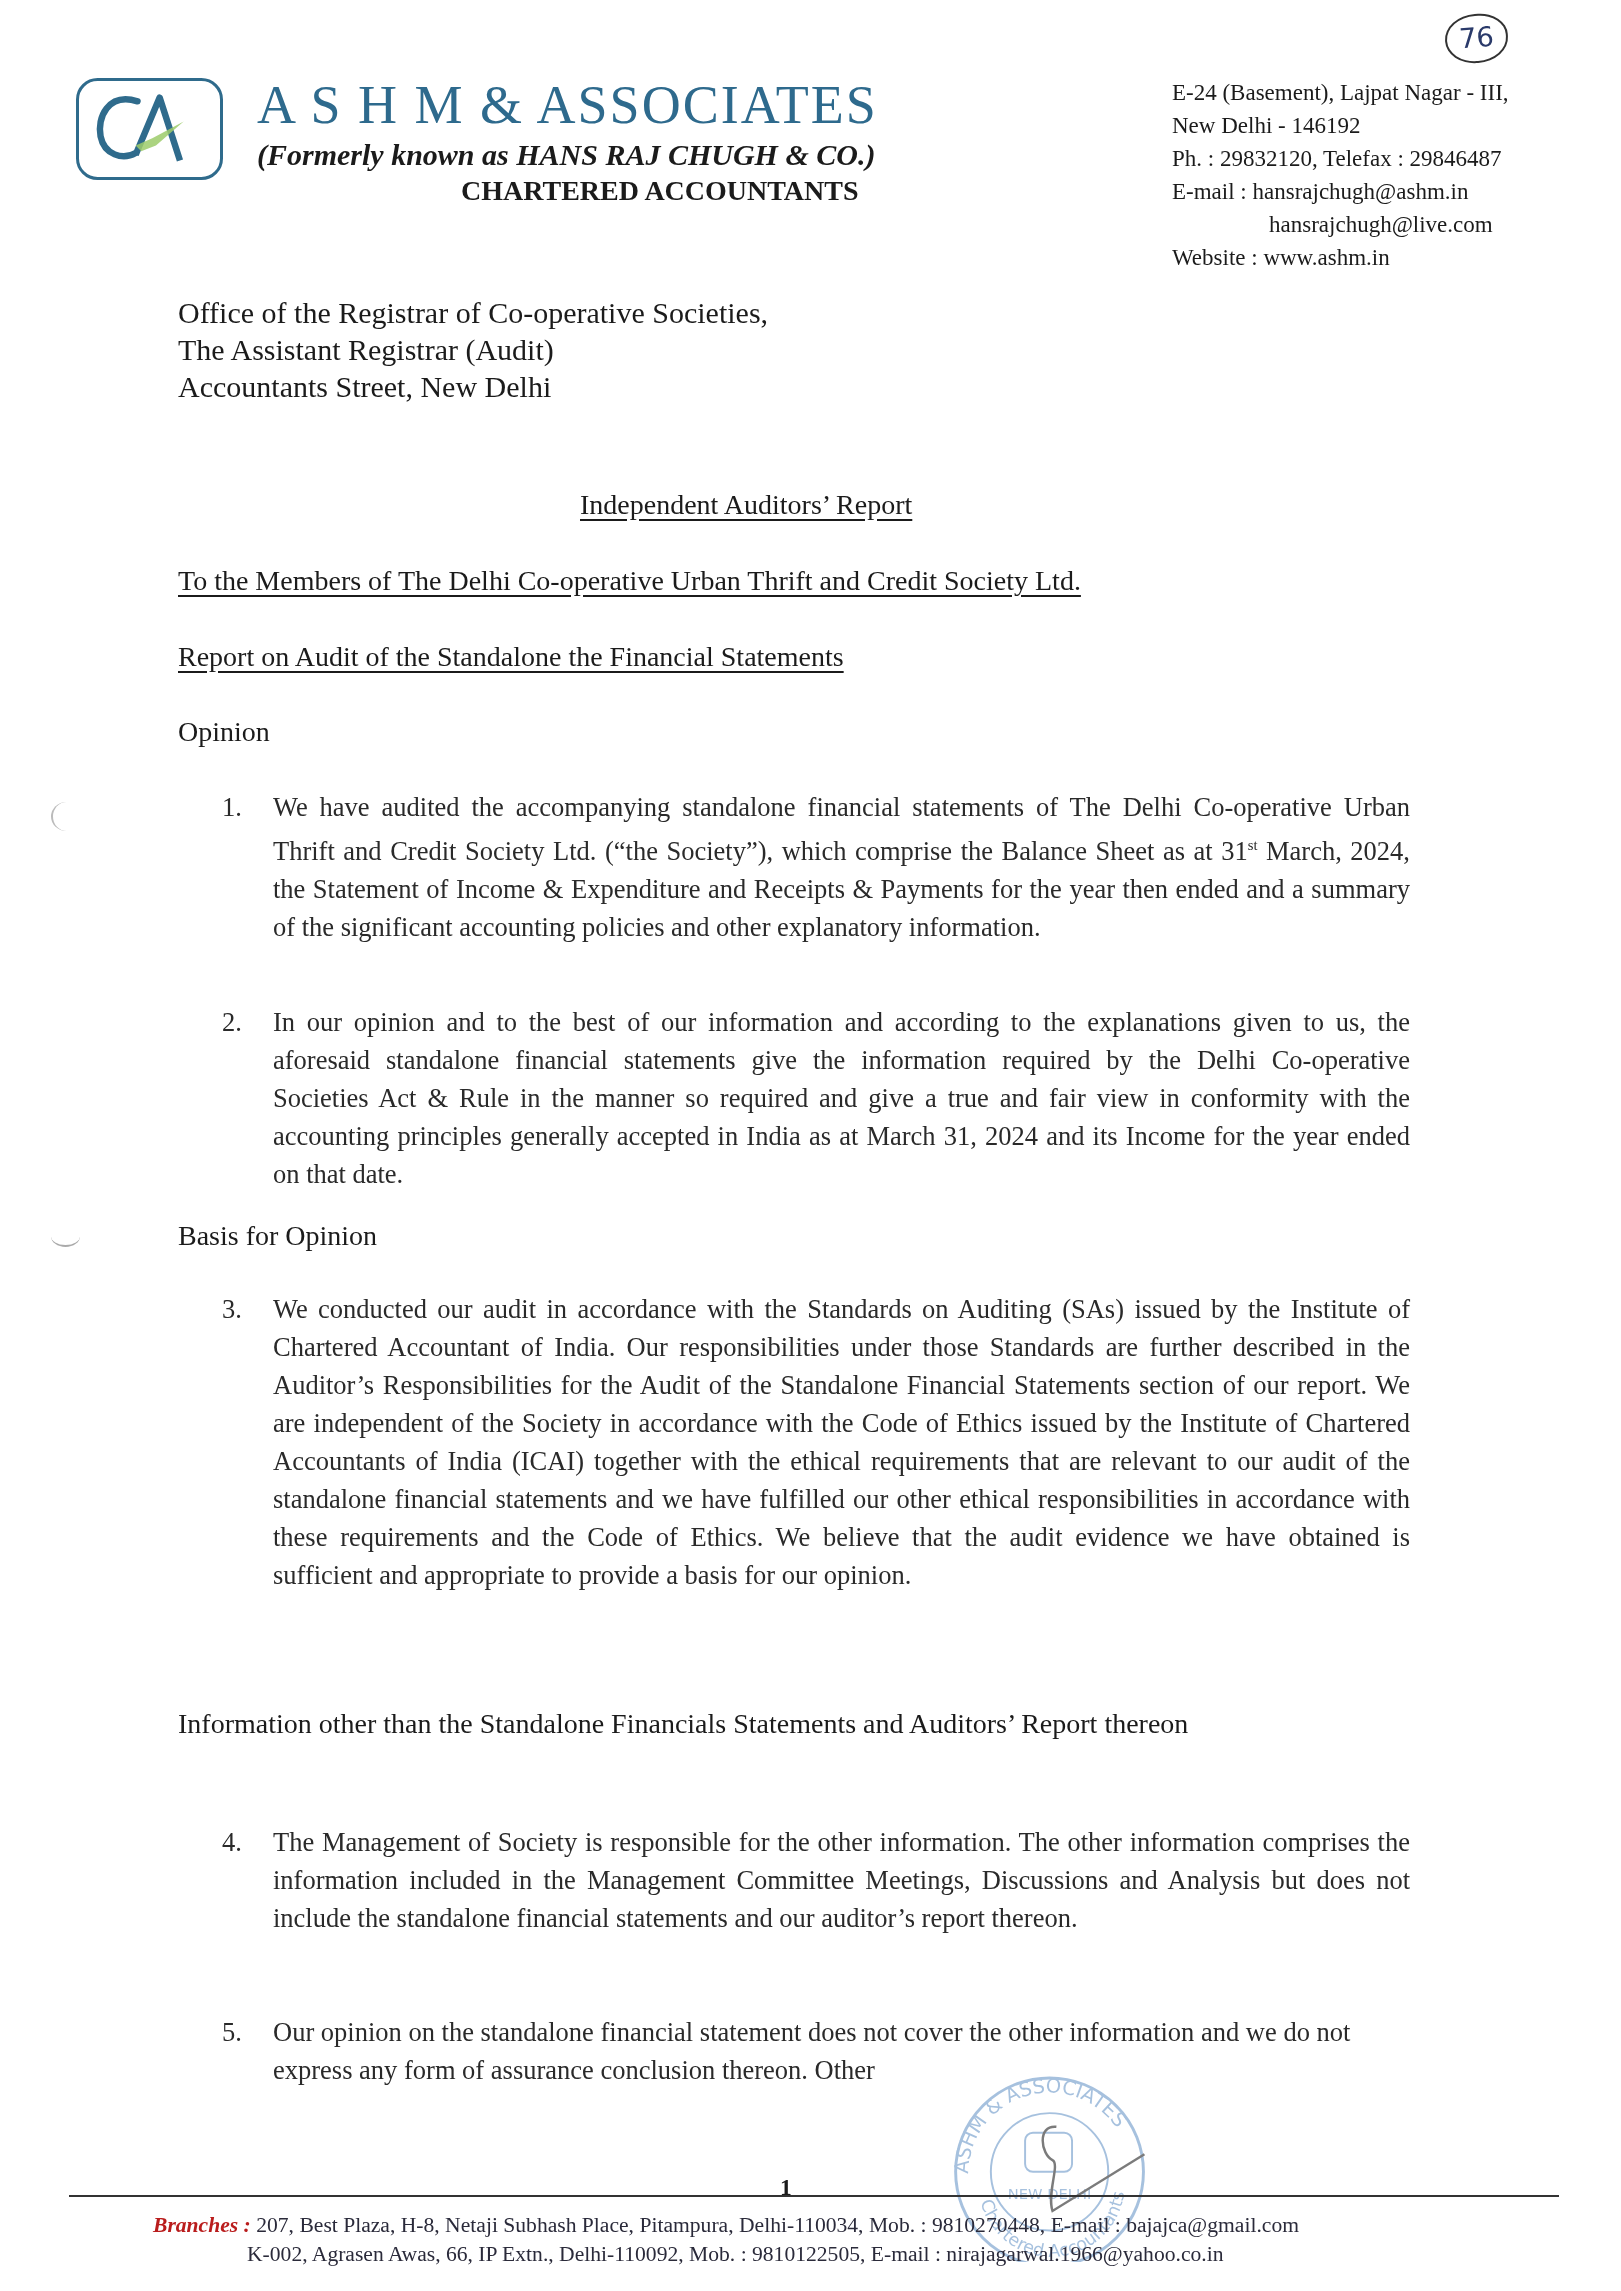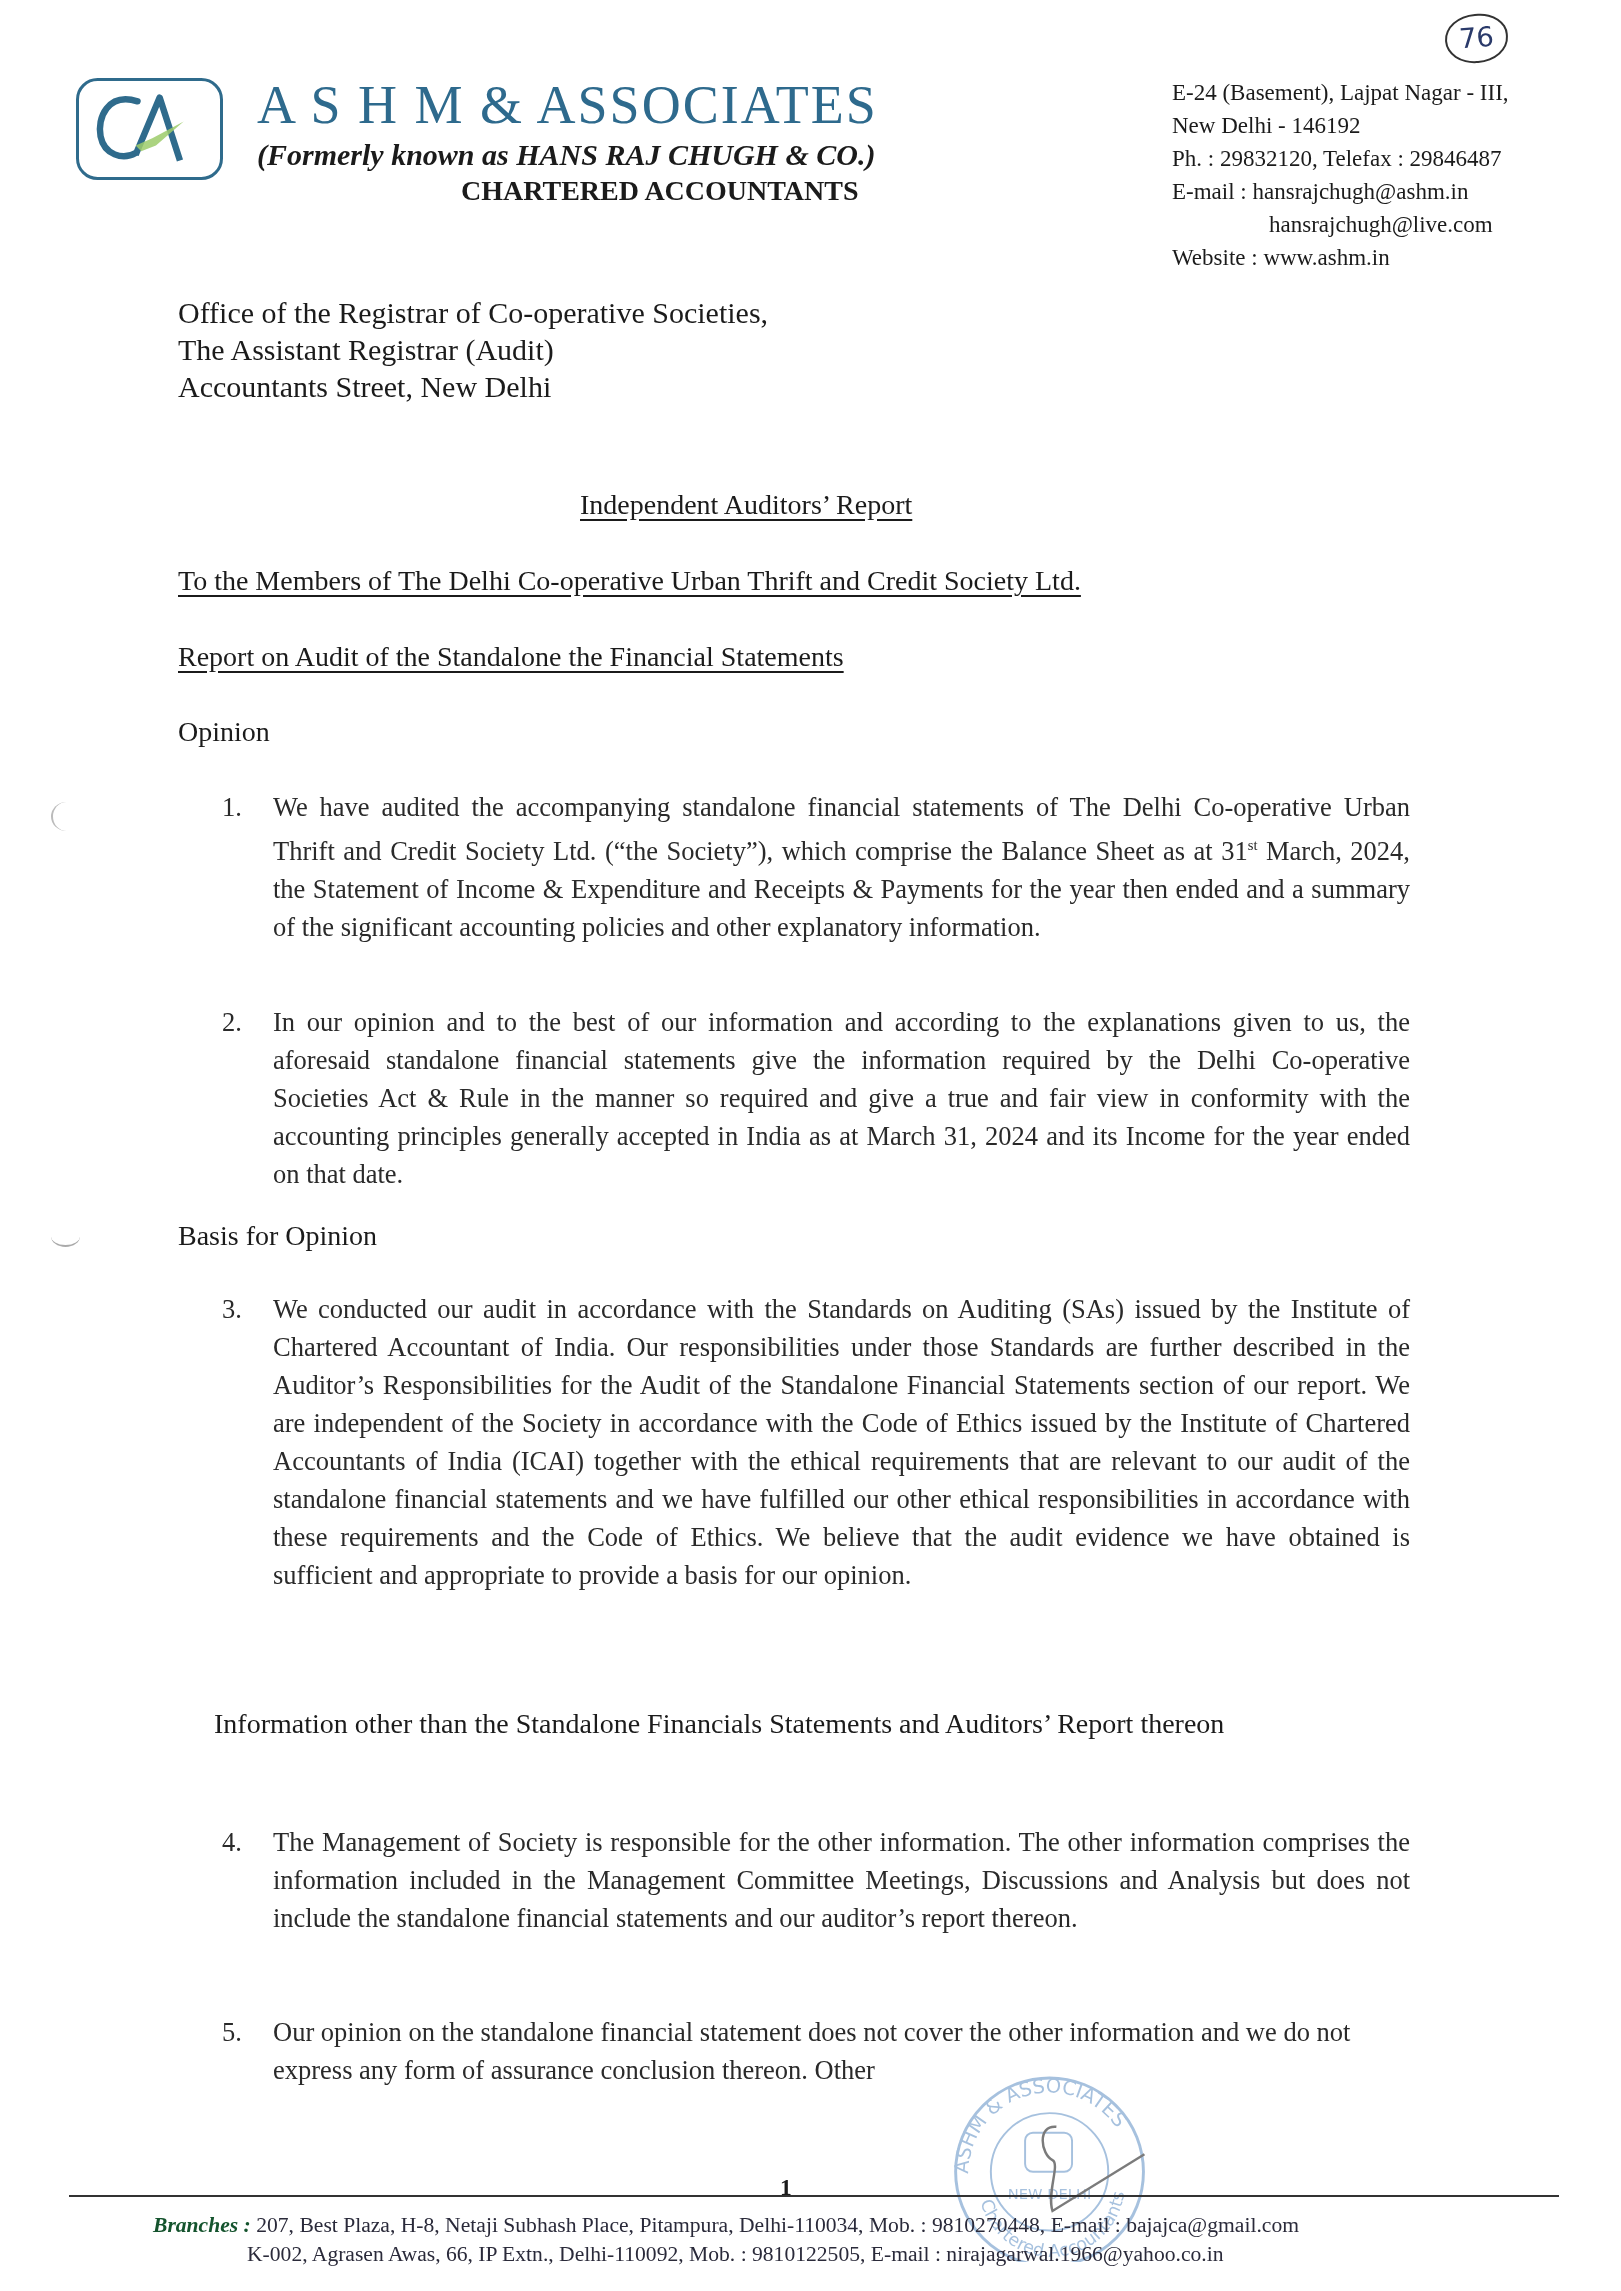--- a/index.html
+++ b/index.html
@@ -23,37 +23,37 @@
 
   
   .title { font-size: 28px; text-decoration: underline; text-underline-offset: 4.9px; white-space: nowrap; }
   #report-title { left: 580px; top: 489px; }
   #members-title { left: 178px; top: 565px; }
   #sub-title { left: 178px; top: 641px; }
 
   .heading { font-size: 28px; white-space: nowrap; font-family: Liberation Serif, serif; }
   #h-opinion { left: 178px; top: 716px; }
   #h-basis { left: 178px; top: 1220px; }
-  #h-info { left: 178px; top: 1705px; width: 1233px; line-height: 37px; text-align: justify; text-align-last: left; white-space: normal; margin-left: 36px; }
+  #h-info { left: 178px; top: 1705px; width: 1233px; line-height: 37px; text-align: justify; text-align-last: left; white-space: normal; }
 
   .para { left: 222px; width: 1188px; font-size: 26.5px; line-height: 38px; color: #2a2a2a; }
   .para .num { position: absolute; left: 0; top: 0; width: 39px; }
   .para .txt { margin-left: 51px; text-align: justify; display: block; }
   .para .txt sup { font-size: 14.7px; margin-top: 40px; }
   #p1 { top: 788px; }
   #p2 { top: 1003px; }
   #p3 { top: 1290px; }
   #p4 { top: 1823px; }
   #p5 { top: 2013px; }
 
   
   #page-number { left: 780px; top: 2174px; font-size: 23.5px; font-weight: bold; }
   #footer-rule { left: 69px; top: 2195px; width: 1490px; height: 0; border-top: 2.9px solid #333; }
   #footer-branches { left: 153px; top: 2211px; font-size: 21.6px; line-height: 29px; white-space: nowrap; color: #2a2a3a; }
-  #footer-branches .lbl { font-style: italic; font-weight: bold; color:#14532d; }
+  #footer-branches .lbl { font-style: italic; font-weight: bold; color:#b91c1c; }
   #footer-branches .line2 { padding-left: 94px; }
 
   
   #stamp { left: 939px; top: 2066px; width: 225px; height: 196px; opacity: 0.55; }
   #stamp svg { width: 100%; height: 100%; }
 
   
   .punch { width: 29px; height: 29px; border-left: 2px solid #bbb; border-radius: 50%; }
   #punch1 { left: 51px; top: 802px; }
   #punch2 { left: 51px; top: 1225px; border-left: none; border-bottom: 2px solid #aaa; height: 19.6px; width: 29px; }

